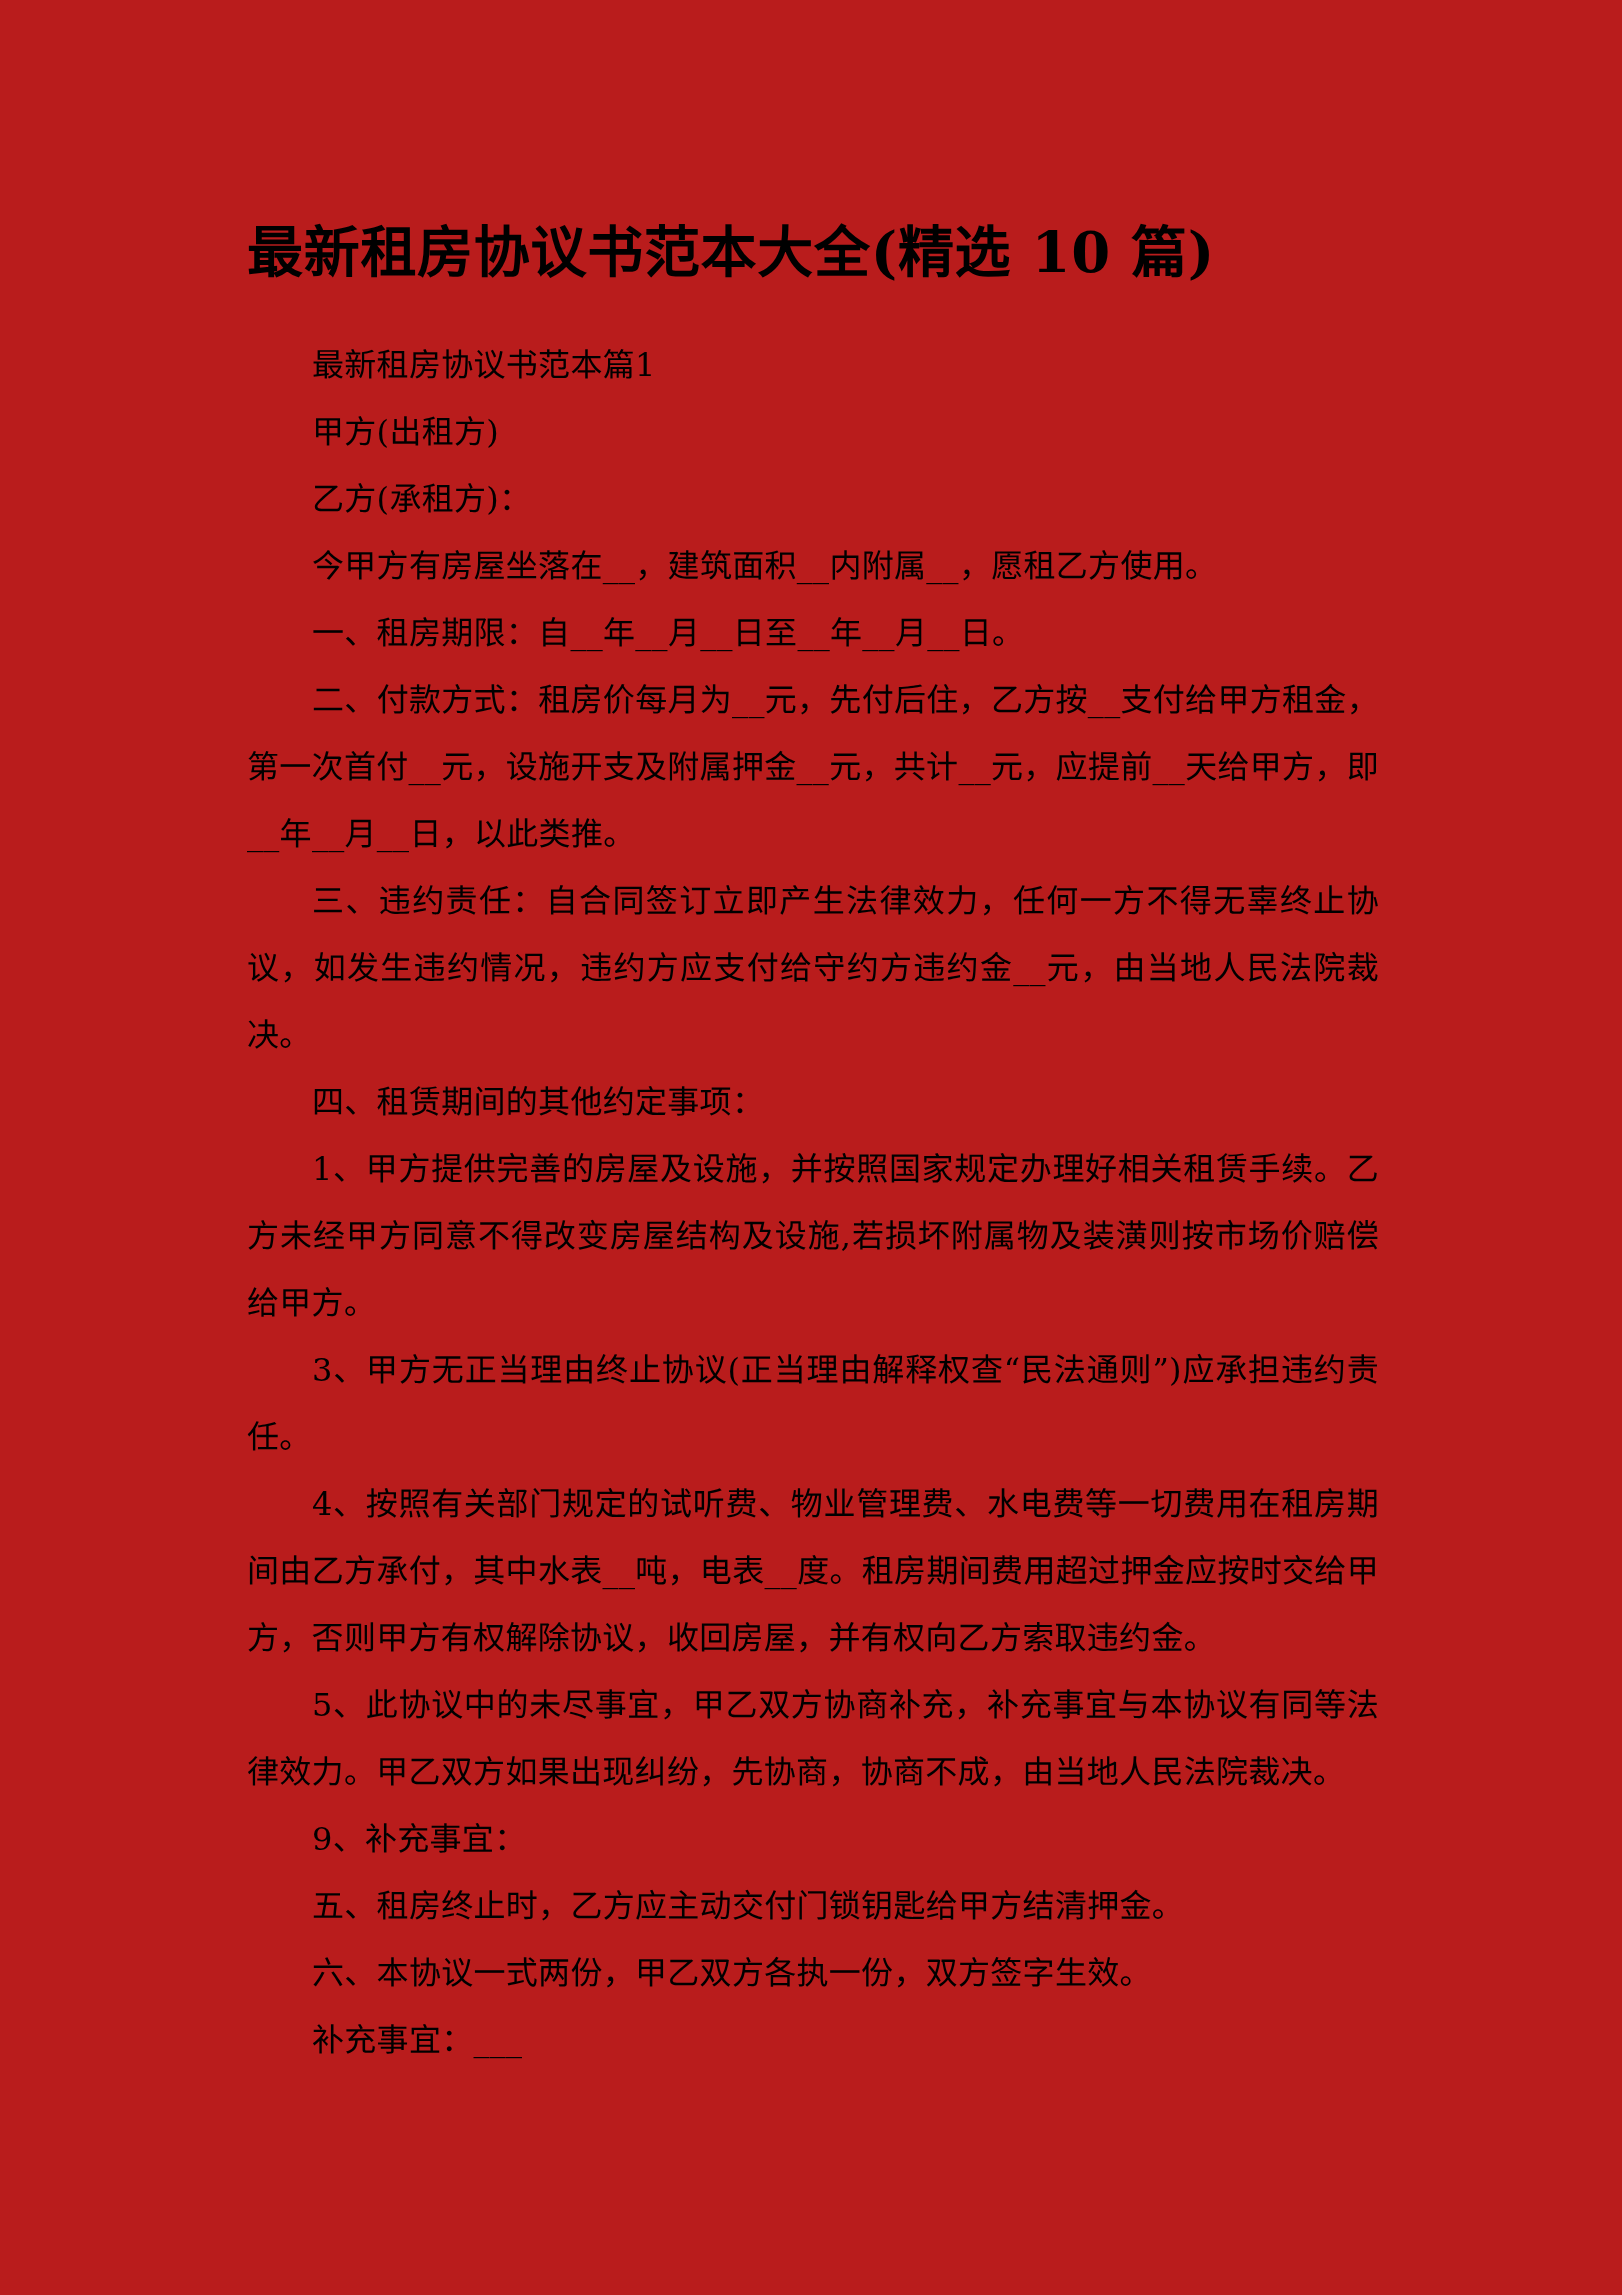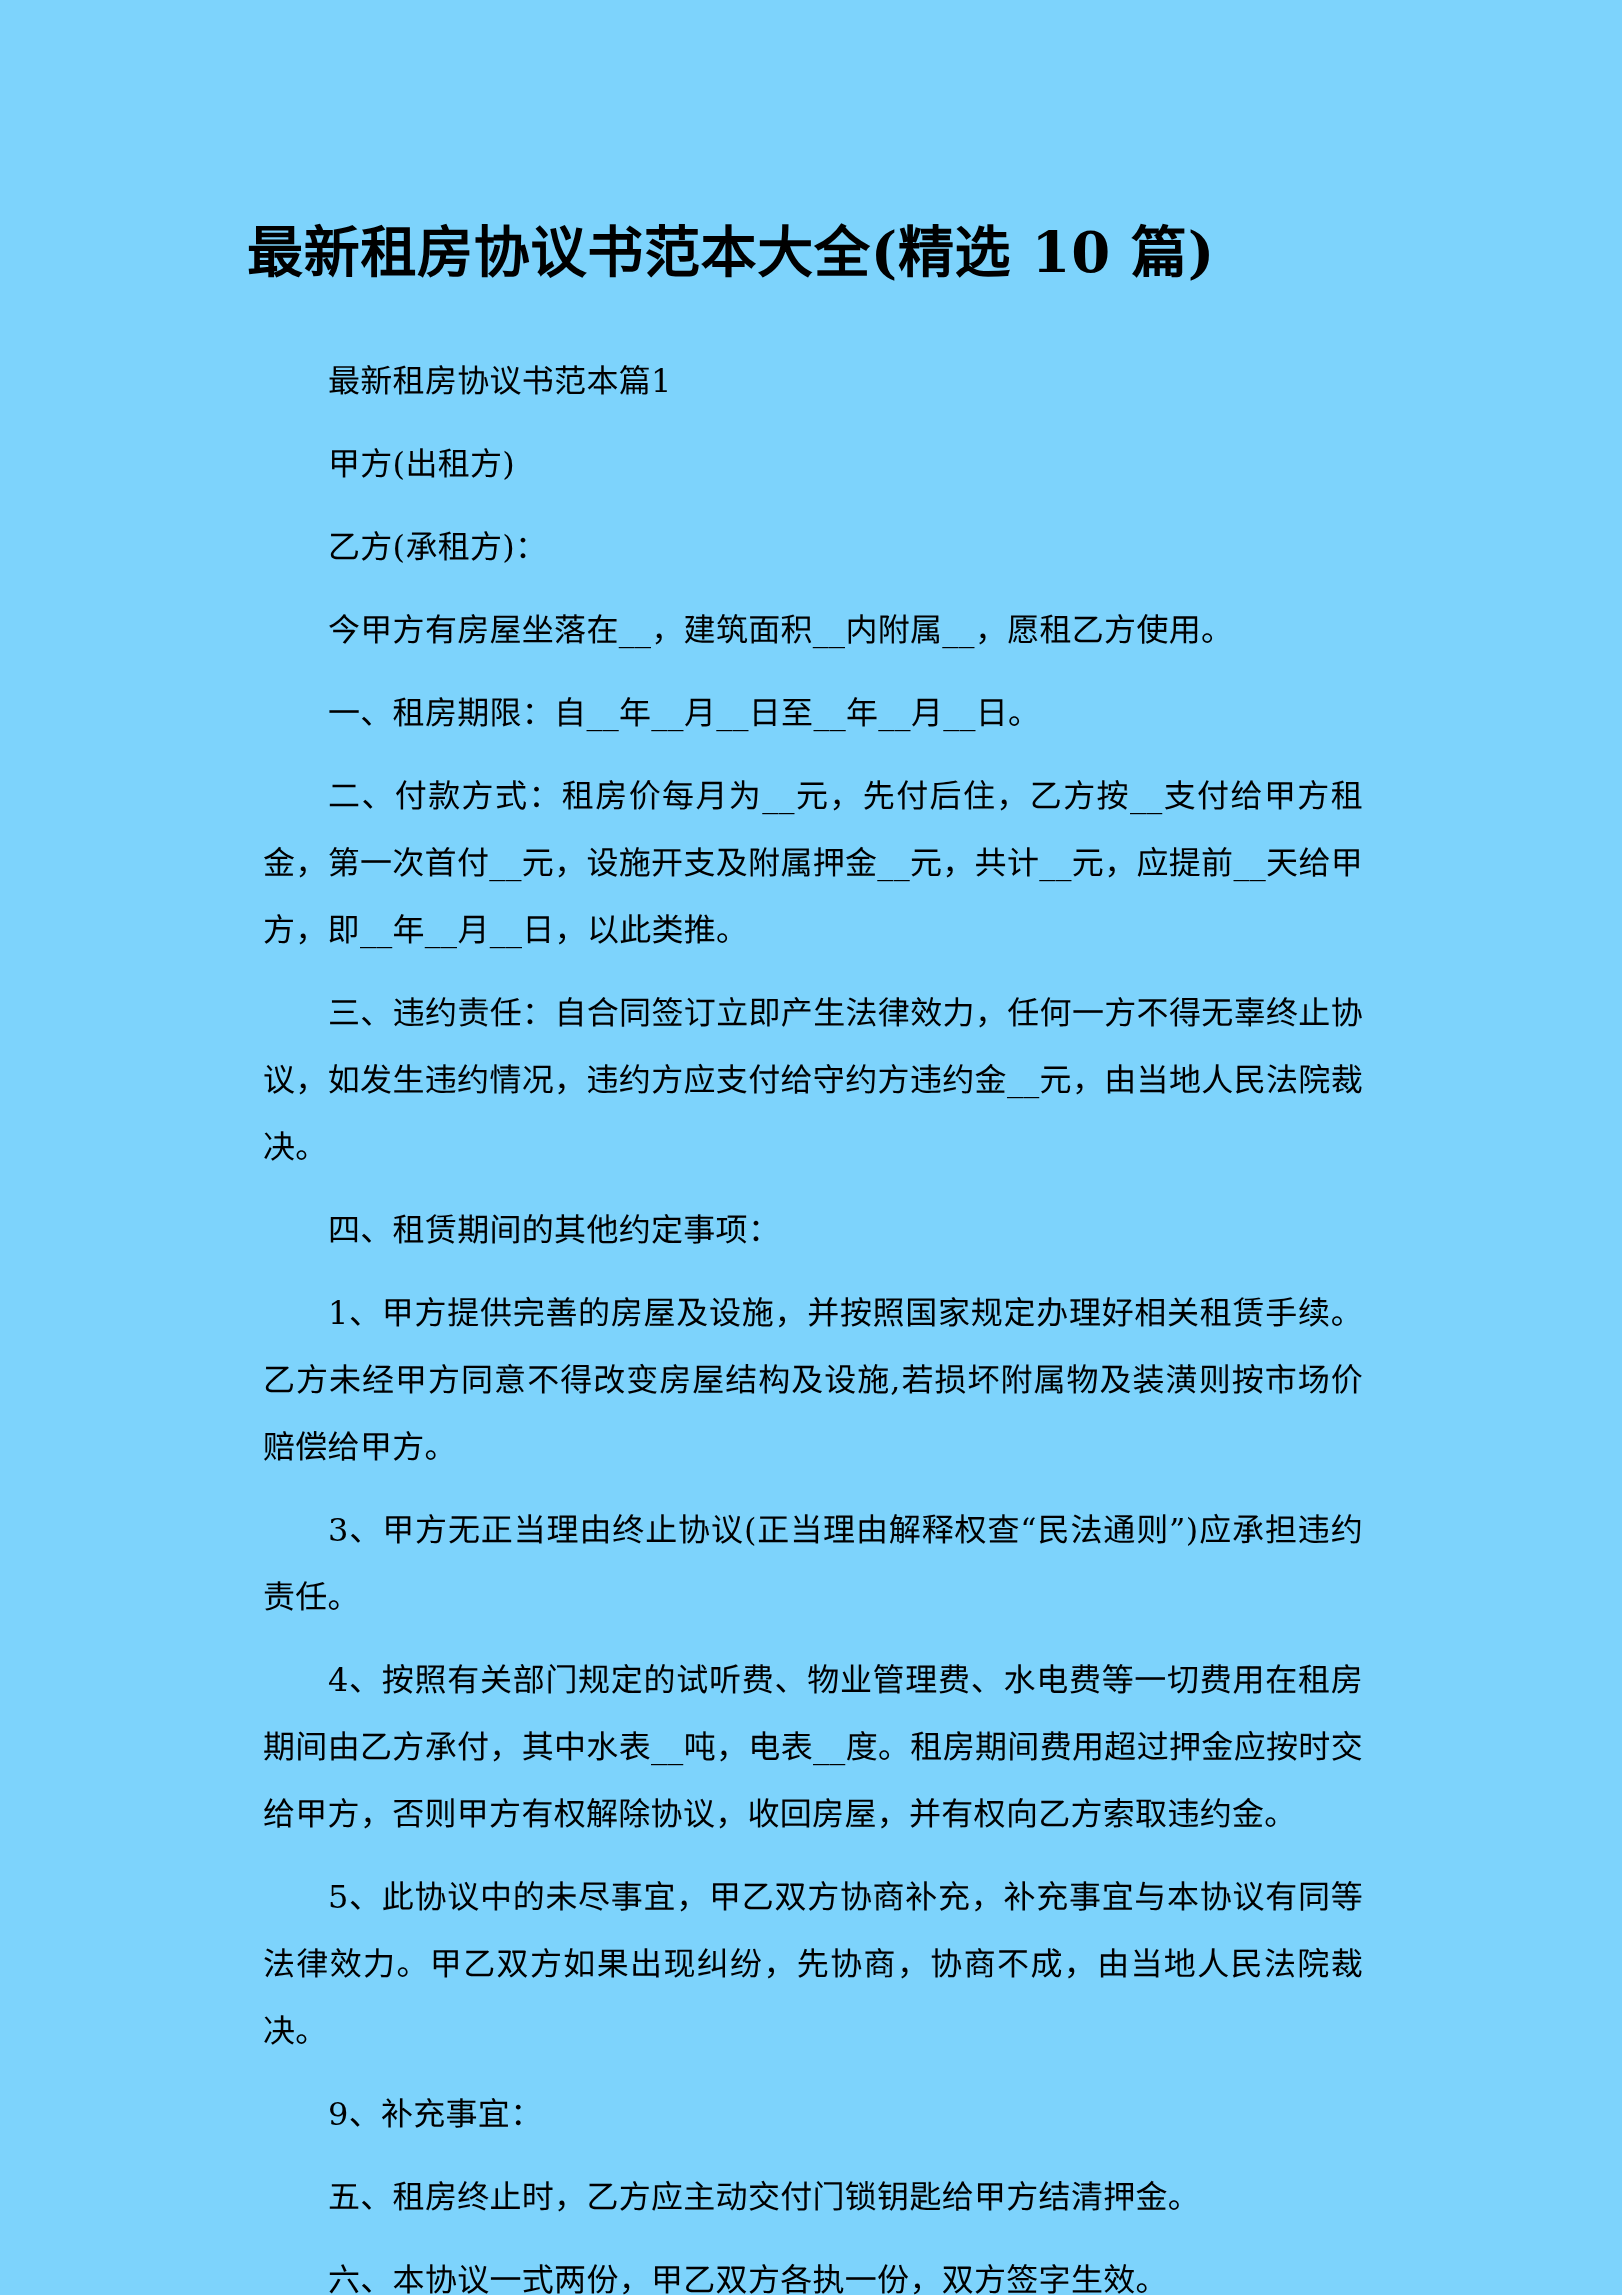--- a/index.html
+++ b/index.html
@@ -47,34 +47,34 @@
     top: 332px;
     width: 1132px;
   }
 
   .para {
     font-size: 32px;
     line-height: 67px;
     text-align: justify;
     text-justify: inter-ideograph;
     letter-spacing: 0.3px;
-    margin: 16px;
+    margin: 0;
     text-indent: 65px;
     word-break: break-all;
   }
 
   
   .para.short {
     text-align: left;
   }
 </style>
 </head>
 <body style="background: rgb(255, 255, 255); color: rgb(0, 0, 0);">
 
-<div class="page" style="background: #7dd3fc; text-decoration: underline;">
+<div class="page" style="background: #b91c1c; text-decoration: underline;">
 
   <h1 class="doc-title">最新租房协议书范本大全(精选 10 篇)</h1>
 
   <div class="body-block">
       <p class="para short">最新租房协议书范本篇1</p>
       <p class="para short">甲方(出租方)</p>
       <p class="para short">乙方(承租方)：</p>
       <p class="para short">今甲方有房屋坐落在__，建筑面积__内附属__，愿租乙方使用。</p>
       <p class="para short">一、租房期限：自__年__月__日至__年__月__日。</p>
       <p class="para">二、付款方式：租房价每月为__元，先付后住，乙方按__支付给甲方租金，第一次首付__元，设施开支及附属押金__元，共计__元，应提前__天给甲方，即__年__月__日，以此类推。</p>

